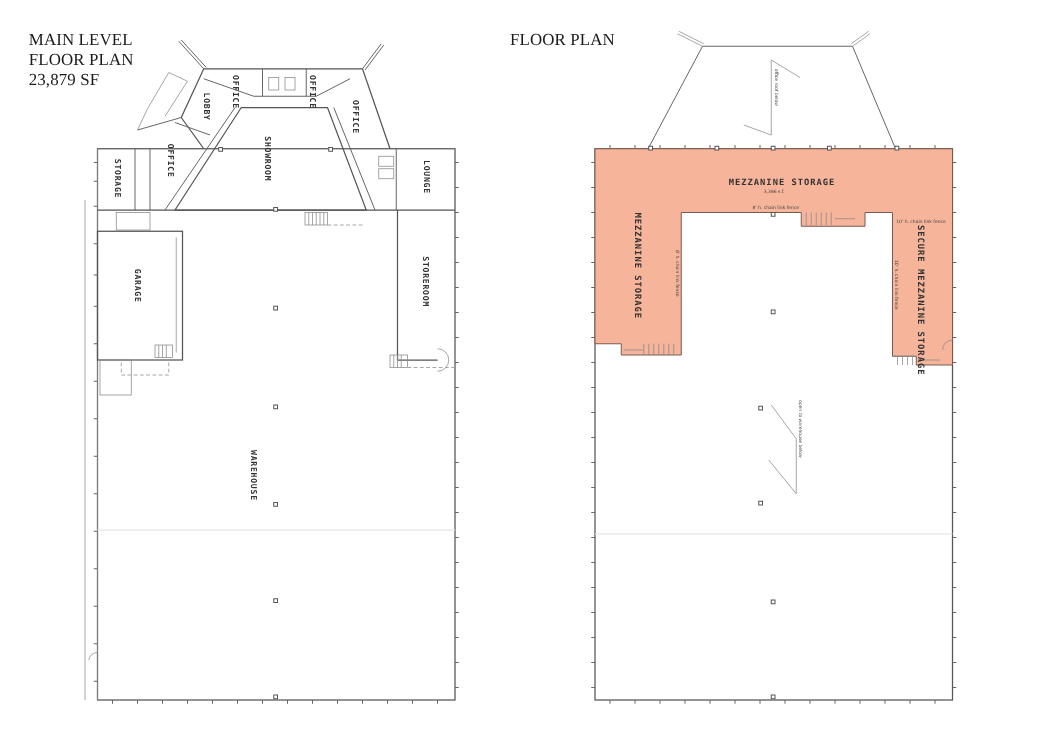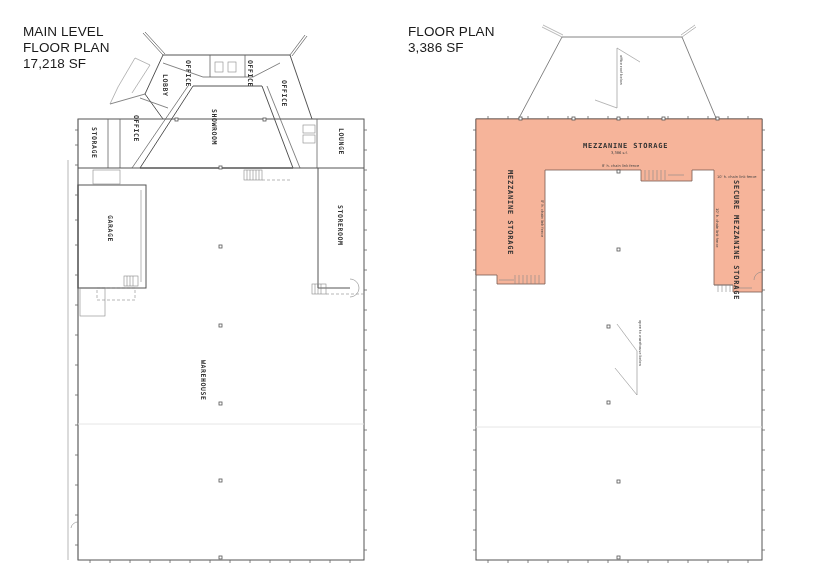--- a/index.html
+++ b/index.html
@@ -1,42 +1,41 @@
 <!DOCTYPE html>
 <html><head>
   <meta charset="utf-8">
   <style>
     html, body { margin: 0; padding: 0; background: #ffffff; }
     body { width: 838px; height: 588px; position: relative; overflow: hidden; font-family: "Liberation Sans", sans-serif; }
     .title-block { position: absolute; color: #1a1a1a; font-size: 13.5px; line-height: 16px; letter-spacing: 0.1px; }
-    .title-block div { white-space: nowrap; }
+    .title-block div { white-space: nowrap; font-family: Liberation Serif, serif; }
     #main-title { left: 23px; top: 24px; }
     #mezz-title { left: 408px; top: 24px; }
     svg { position: absolute; left: 0; top: 0; }
     .wall { fill: none; stroke: #555; stroke-width: 1; }
     .wall2 { fill: none; stroke: #666; stroke-width: 0.8; }
     .thin { fill: none; stroke: #888; stroke-width: 0.6; }
     .dash { fill: none; stroke: #999; stroke-width: 0.7; stroke-dasharray: 3 2; }
     .col { fill: #fff; stroke: #555; stroke-width: 0.8; }
     .rlabel { font-family: "DejaVu Sans Mono", monospace; font-size: 6.5px; fill: #333; font-weight: bold; letter-spacing: 0.6px; }
     .slabel { font-family: "DejaVu Sans", sans-serif; font-size: 3.6px; fill: #444; }
     .mlabel { font-family: "DejaVu Sans Mono", monospace; font-size: 7px; fill: #333; font-weight: bold; letter-spacing: 0.8px; }
     .mezz { fill: #f6b49a; stroke: #7a5a50; stroke-width: 0.8; }
   </style>
 </head>
 <body>
 
 <div class="title-block" id="main-title">
   <div>MAIN LEVEL</div>
   <div>FLOOR PLAN</div>
-  <div>17,218 SF</div>
+  <div>23,879 SF</div>
 </div>
 <div class="title-block" id="mezz-title">
   <div>FLOOR PLAN</div>
-  <div>3,386 SF</div>
 </div>
 
 <svg width="838" height="588" viewBox="0 0 838 588">
 
   <g>
 
     <rect class="wall" x="78" y="119" width="286" height="441"></rect>
     <line class="thin" x1="78" y1="119" x2="78" y2="560"></line>
 
     <line class="thin" x1="68" y1="160" x2="68" y2="560"></line>

